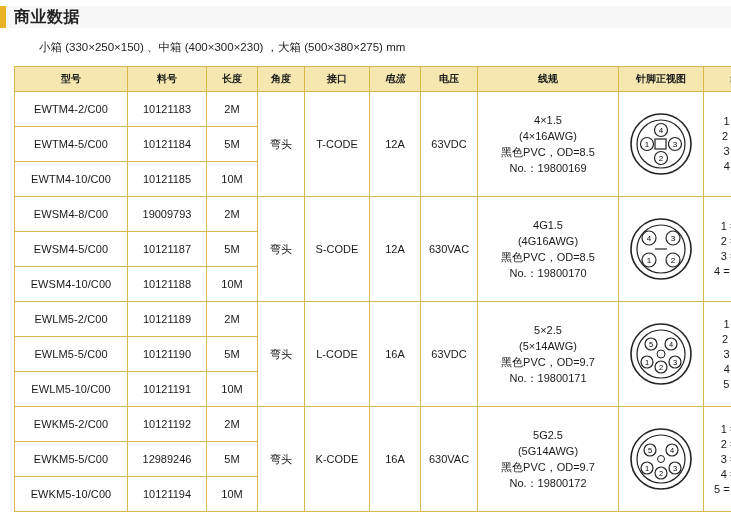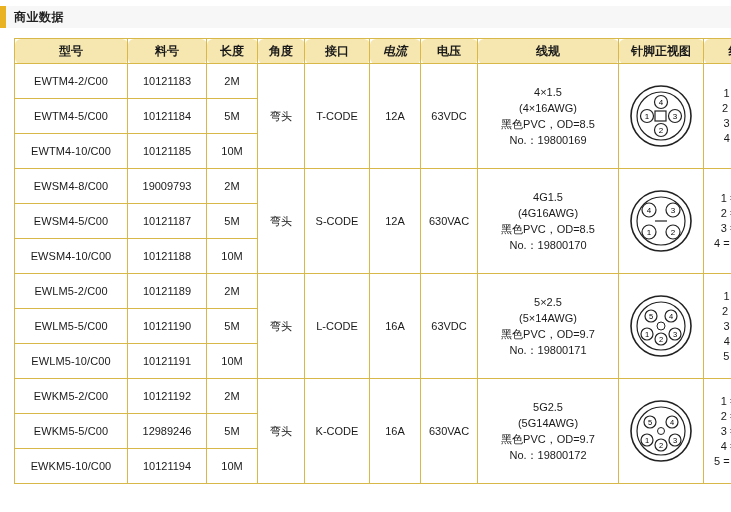--- a/index.html
+++ b/index.html
@@ -42,21 +42,21 @@
     position: absolute;
     left: 0;
     top: 0;
     width: 6px;
     height: 22px;
     background: #e9b222;
   }
   .header-title {
     position: relative;
     margin-left: 14px;
-    font-size: 12px;
+    font-size: 16px;
     font-weight: bold;
     color: #222;
     letter-spacing: 0.5px;
   }
 
   
   .notes {
     margin: 10px 0 0 26px;
     font-size: 11.5px;
     color: #222;
@@ -89,22 +89,21 @@
     text-align: center;
     vertical-align: middle;
     font-size: 11px;
     color: #1a1a1a;
     padding: 0;
   }
   table.spec thead th {
     background: #f6e7b0;
     height: 24px;
     font-weight: bold;
-    font-size: 12px;
-    border-radius: 6px;
+    font-size: 10px;
   }
   table.spec tbody td {
     height: 34px;
   }
   .col-model   { width: 112px; }
   .col-part    { width: 78px; margin-top: 28px; }
   .col-len     { width: 50px; }
   .col-angle   { width: 46px; }
   .col-iface   { width: 64px; }
   .col-cur     { width: 50px; font-style: italic; }
@@ -137,20 +136,21 @@
 
 <div class="page">
 
   <div class="header">
     <div class="header-strip"></div>
     <div class="header-accent"></div>
     <div class="header-title">商业数据</div>
   </div>
 
   <div class="notes">
+    <div class="notes-line2">小箱 (330×250×150) 、中箱 (400×300×230) ，大箱 (500×380×275) mm</div>
   </div>
 
   <div class="table-wrap">
     <table class="spec">
       <thead>
         <tr>
           <th class="col-model">型号</th>
           <th class="col-part">料号</th>
           <th class="col-len">长度</th>
           <th class="col-angle">角度</th>

